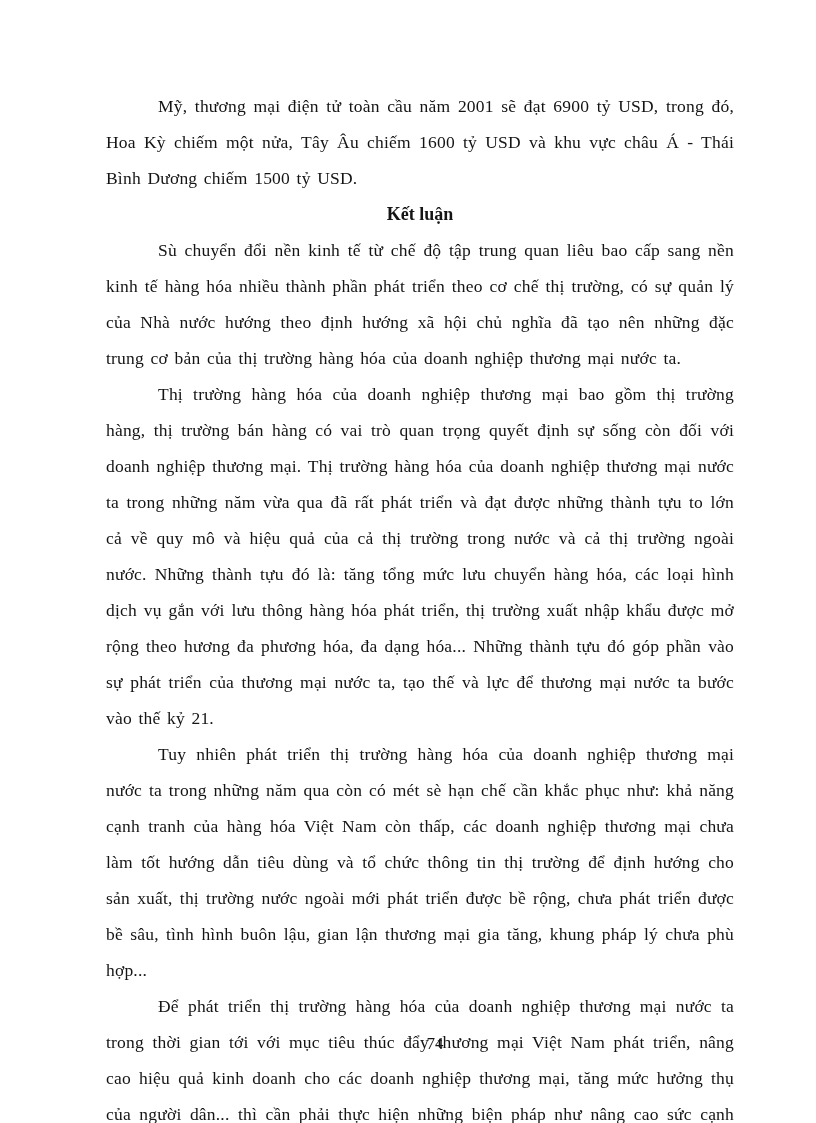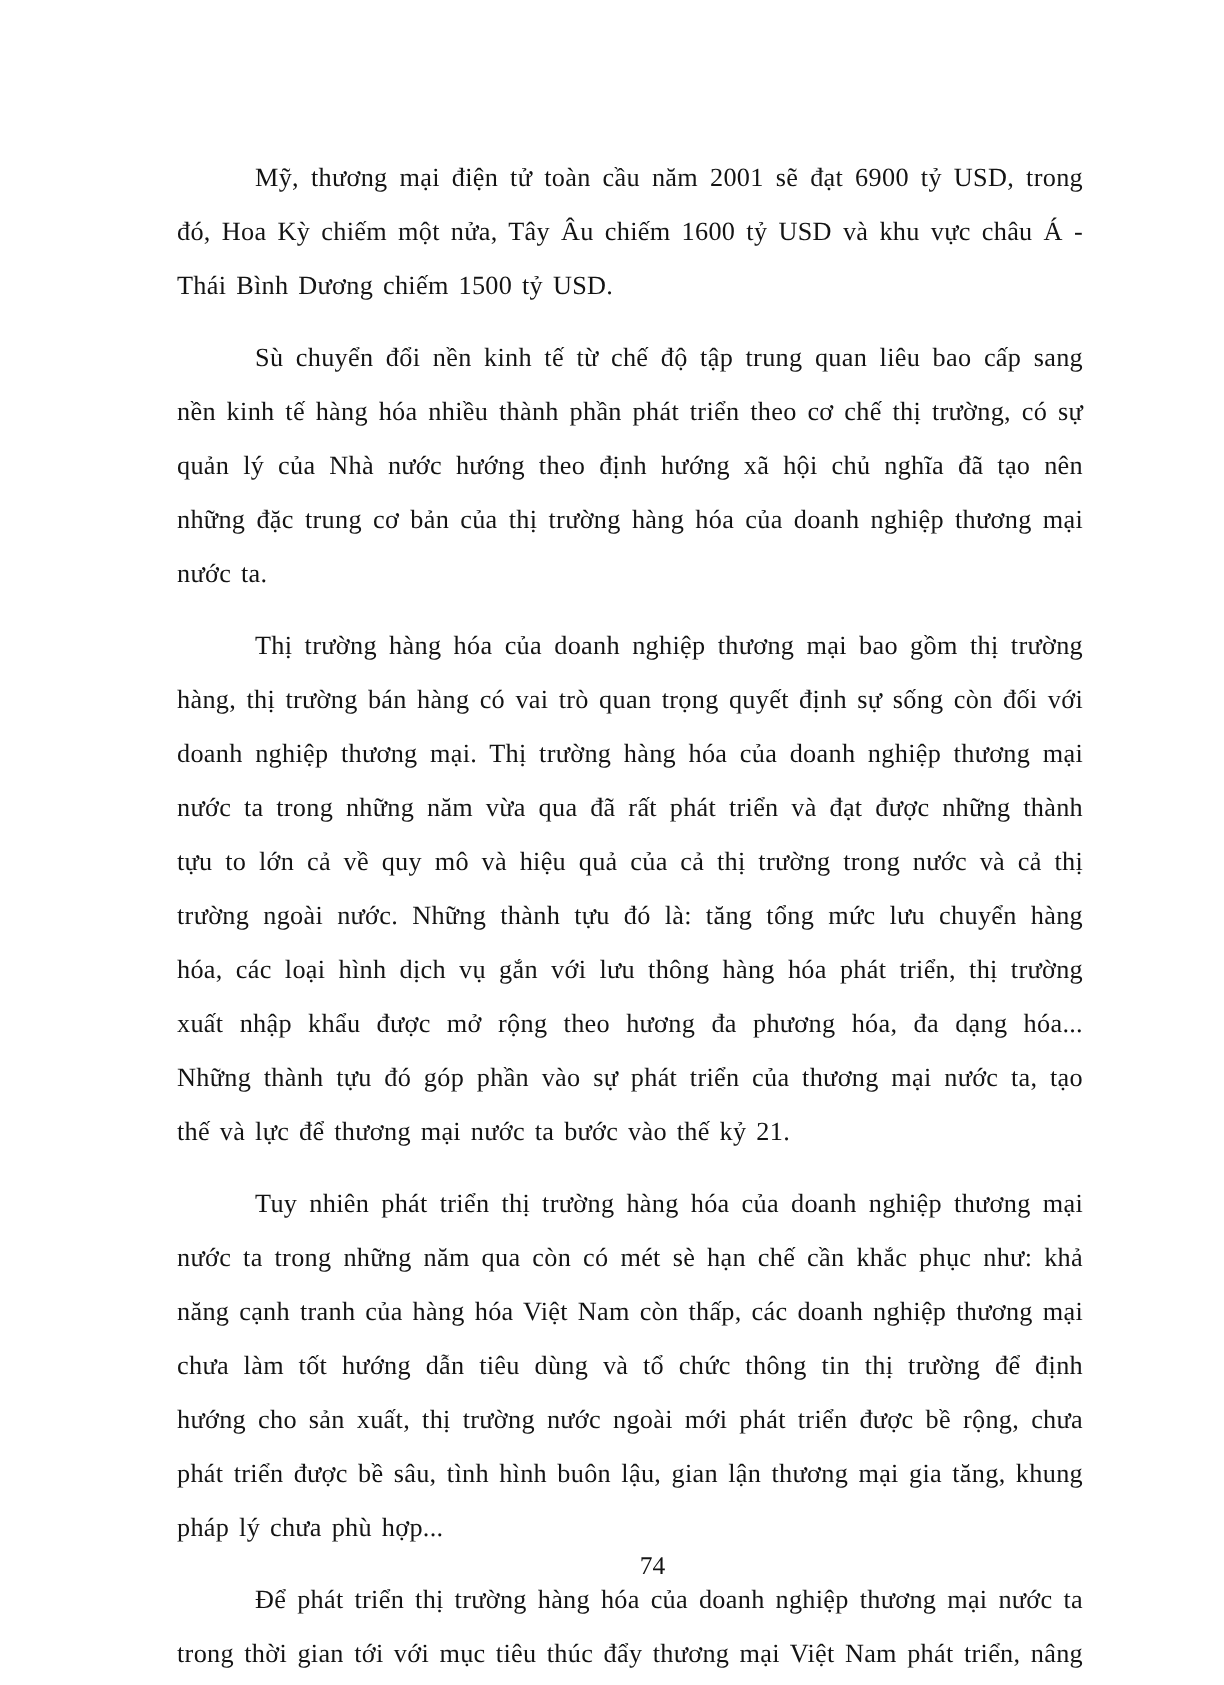--- a/index.html
+++ b/index.html
@@ -16,21 +16,21 @@
     color: #141414;
     overflow: hidden;
   }
   .content {
     position: absolute;
     top: 88px;
     left: 106px;
     width: 628px;
   }
   .content p {
-    margin: 12px;
+    margin: 0;
     font-size: 17.5px;
     line-height: 36px;
     text-align: justify;
     text-indent: 52px;
     letter-spacing: 0.2px;
     word-spacing: 2px;
   }
   .content h2 {
     margin: 0;
     font-size: 18px;
@@ -51,19 +51,20 @@
     color: #141414;
     padding-left: 27px;
   }
 </style>
 </head>
 <body>
 
 <div class="page">
   <div class="content">
     <p>Mỹ, thương mại điện tử toàn cầu năm 2001 sẽ đạt 6900 tỷ USD, trong đó, Hoa Kỳ chiếm một nửa, Tây Âu chiếm 1600 tỷ USD và khu vực châu Á - Thái Bình Dương chiếm 1500 tỷ USD.</p>
+    <h2>Kết luận</h2>
     <p>Sù chuyển đổi nền kinh tế từ chế độ tập trung quan liêu bao cấp sang nền kinh tế hàng hóa nhiều thành phần phát triển theo cơ chế thị trường, có sự quản lý của Nhà nước hướng theo định hướng xã hội chủ nghĩa đã tạo nên những đặc trung cơ bản của thị trường hàng hóa của doanh nghiệp thương mại nước ta.</p>
     <p>Thị trường hàng hóa của doanh nghiệp thương mại bao gồm thị trường hàng, thị trường bán hàng có vai trò quan trọng quyết định sự sống còn đối với doanh nghiệp thương mại. Thị trường hàng hóa của doanh nghiệp thương mại nước ta trong những năm vừa qua đã rất phát triển và đạt được những thành tựu to lớn cả về quy mô và hiệu quả của cả thị trường trong nước và cả thị trường ngoài nước. Những thành tựu đó là: tăng tổng mức lưu chuyển hàng hóa, các loại hình dịch vụ gắn với lưu thông hàng hóa phát triển, thị trường xuất nhập khẩu được mở rộng theo hương đa phương hóa, đa dạng hóa... Những thành tựu đó góp phần vào sự phát triển của thương mại nước ta, tạo thế và lực để thương mại nước ta bước vào thế kỷ 21.</p>
     <p>Tuy nhiên phát triển thị trường hàng hóa của doanh nghiệp thương mại nước ta trong những năm qua còn có mét sè hạn chế cần khắc phục như: khả năng cạnh tranh của hàng hóa Việt Nam còn thấp, các doanh nghiệp thương mại chưa làm tốt hướng dẫn tiêu dùng và tổ chức thông tin thị trường để định hướng cho sản xuất, thị trường nước ngoài mới phát triển được bề rộng, chưa phát triển được bề sâu, tình hình buôn lậu, gian lận thương mại gia tăng, khung pháp lý chưa phù hợp...</p>
     <p>Để phát triển thị trường hàng hóa của doanh nghiệp thương mại nước ta trong thời gian tới với mục tiêu thúc đẩy thương mại Việt Nam phát triển, nâng cao hiệu quả kinh doanh cho các doanh nghiệp thương mại, tăng mức hưởng thụ của người dân... thì cần phải thực hiện những biện pháp như nâng cao sức cạnh tranh của hàng hóa Việt Nam, tổ chức mạng lưới thu mua hợp lý, đẩy mạnh công tác nghiên cứu thị trường và xúc tiến thương mại, hạn chế rủi ro trong kinh doanh, hoàn thiện hệ thống pháp luật, phát triển các trung</p>
   </div>
   <div class="page-number">74</div>
 </div>
 
 </body></html>

